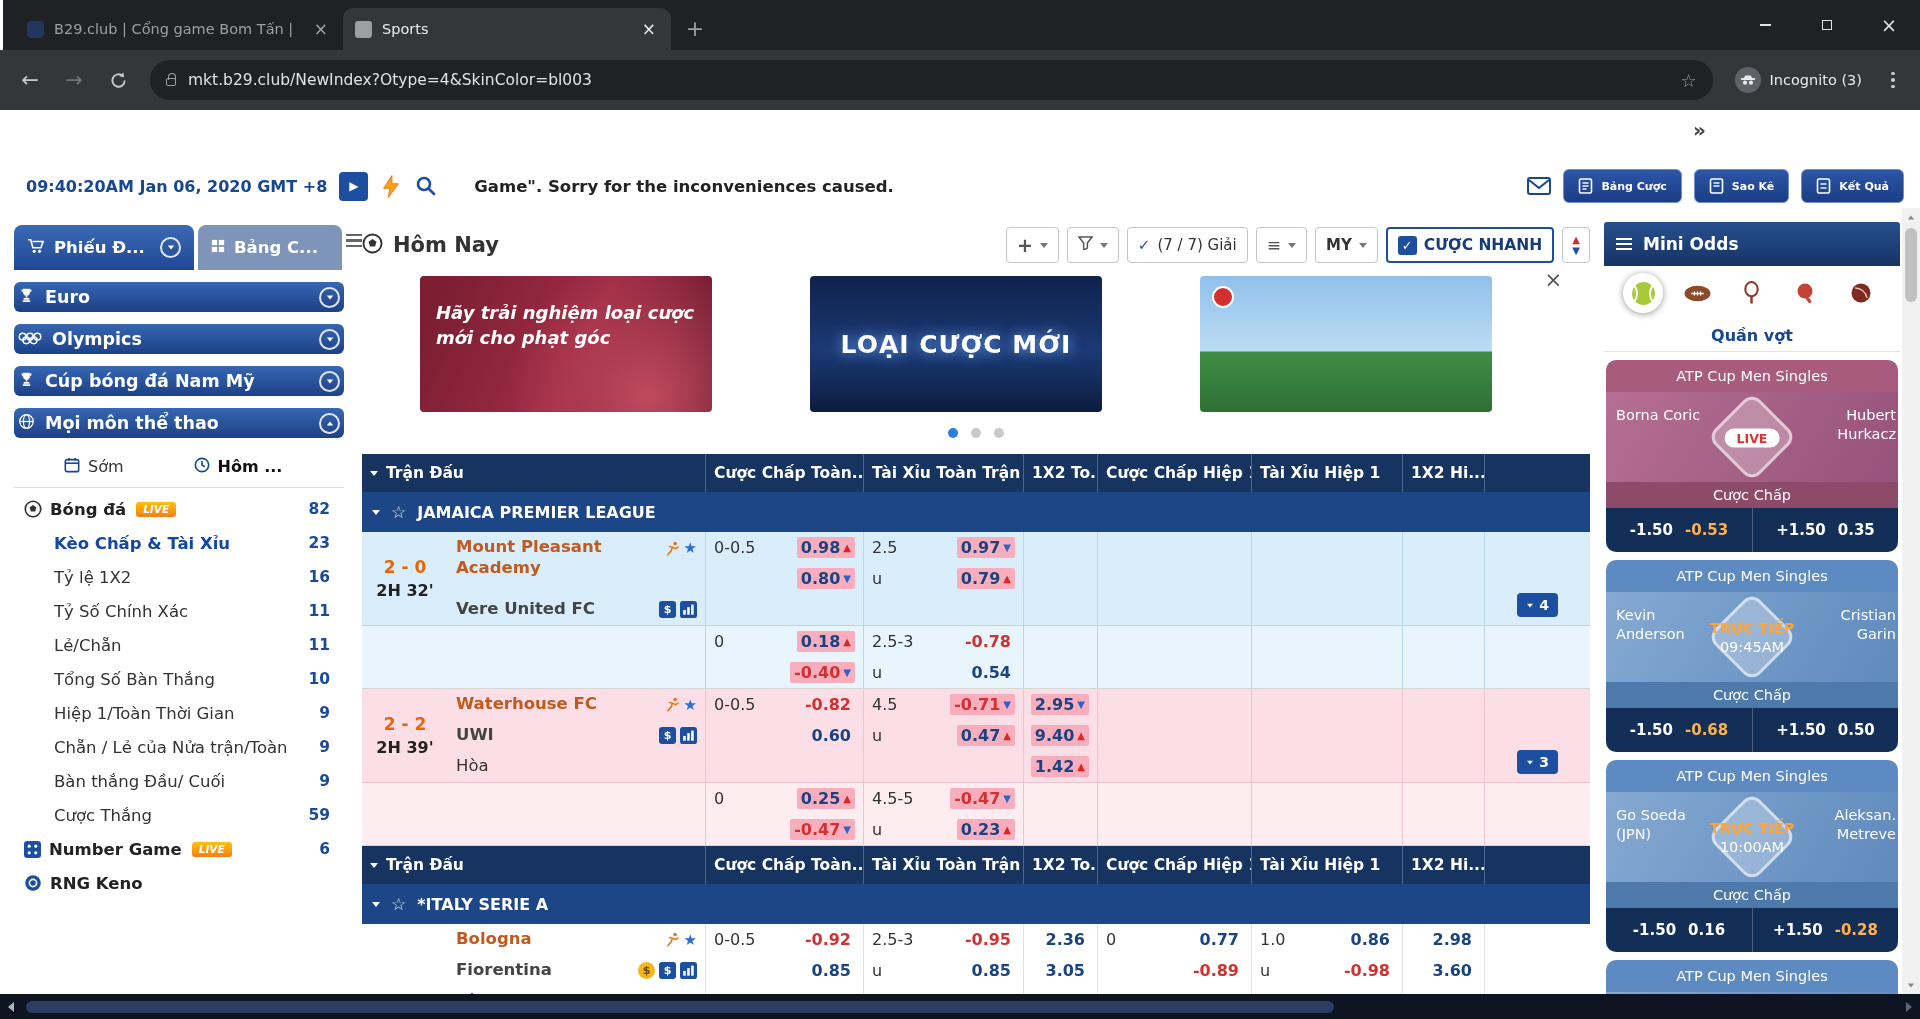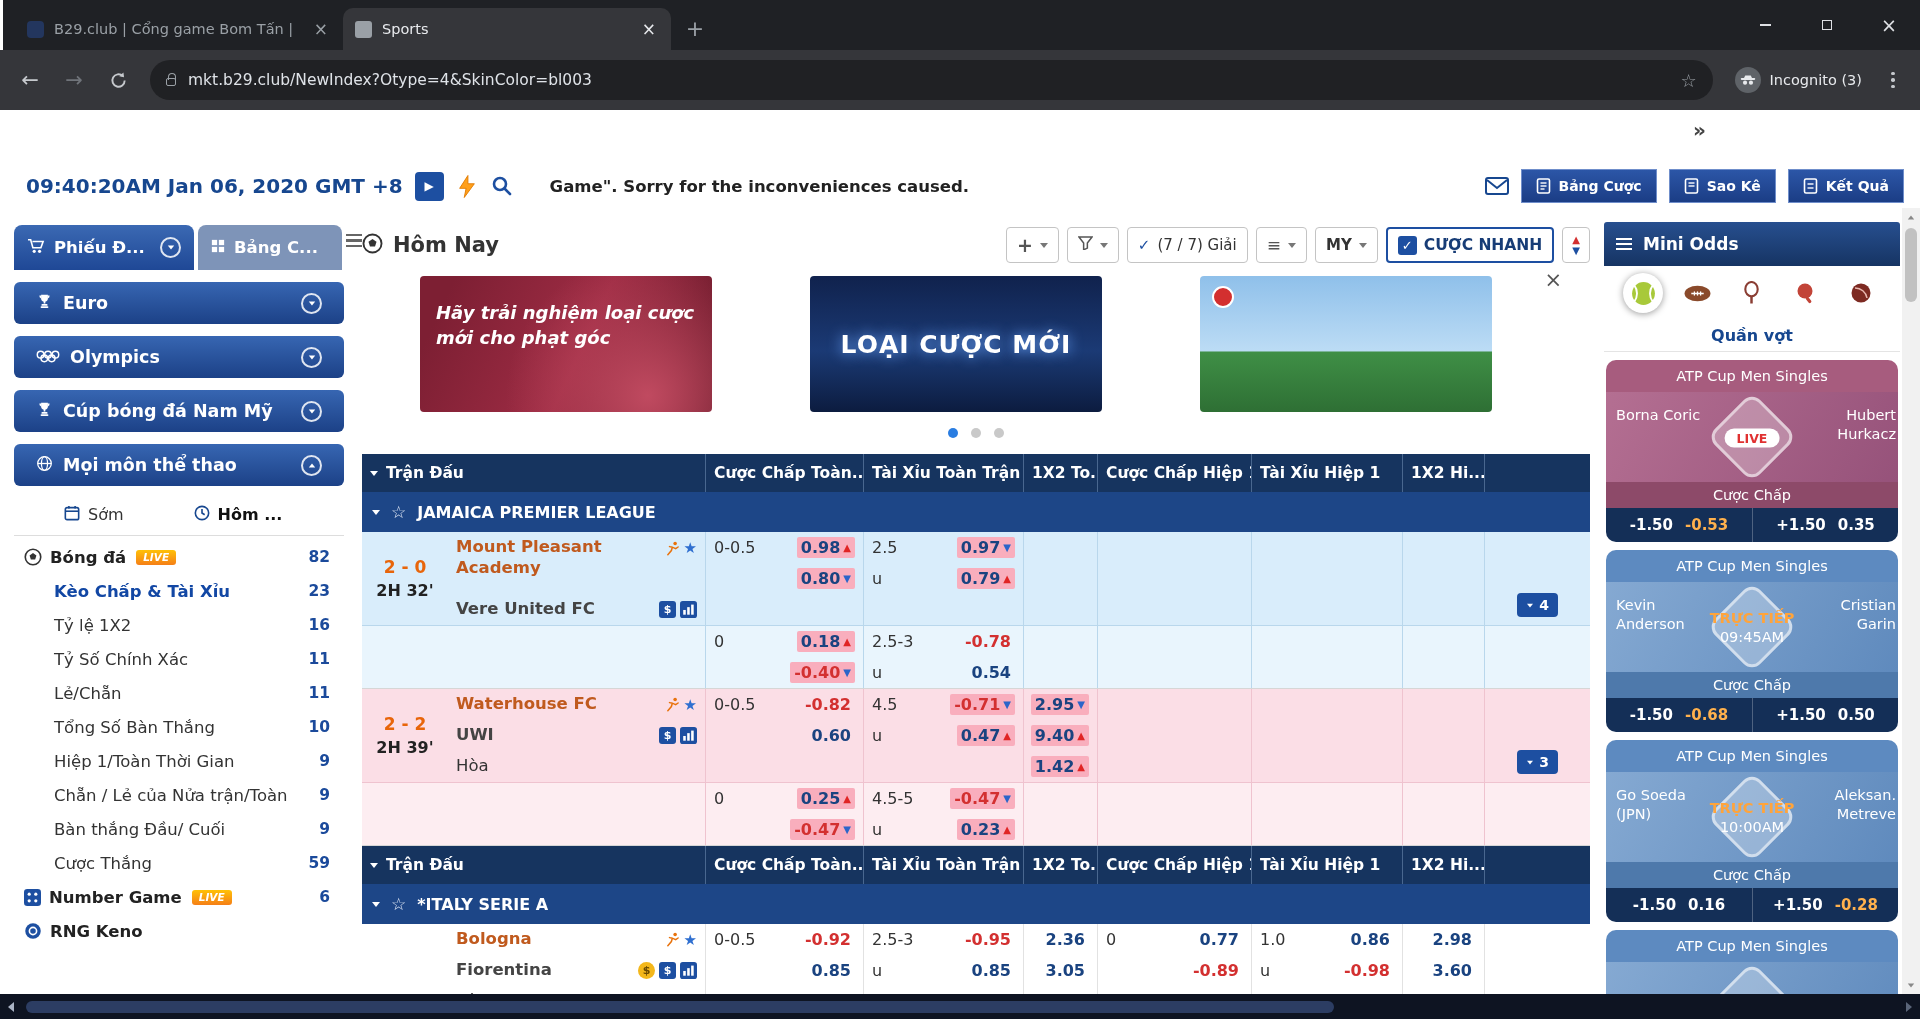--- a/index.html
+++ b/index.html
@@ -30,45 +30,45 @@
   .ob-star{margin-left:auto;color:#9aa0a6;font-size:18px;cursor:pointer;}
   .incog{display:flex;align-items:center;gap:9px;color:#e8eaed;font-size:14.5px;padding:0 8px;white-space:nowrap;}
   .incog-ic{width:26px;height:26px;border-radius:50%;background:#5f6368;display:flex;align-items:center;justify-content:center;}
   .kebab{width:30px;display:flex;flex-direction:column;align-items:center;gap:3px;cursor:pointer;}
   .kebab i{width:3.5px;height:3.5px;background:#c6c9cd;border-radius:50%;}
   .bookmarks{position:absolute;top:110px;left:0;right:0;height:54px;background:#fff;}
   .bm-more{position:absolute;right:214px;top:8px;font-size:20px;color:#444;font-weight:bold;cursor:pointer;}
 
   
   .site-topbar{position:absolute;top:164px;left:0;right:0;height:44px;background:#fff;display:flex;align-items:center;gap:12px;padding:0 16px 0 26px;}
-  .ts{color:#17478f;font-weight:bold;font-size:20px;white-space:nowrap;}
+  .ts{color:#17478f;font-weight:bold;font-size:16px;white-space:nowrap;}
   .tb-play{width:29px;height:29px;background:#1d4fa1;border-radius:4px;color:#fff;font-size:12px;display:flex;align-items:center;justify-content:center;cursor:pointer;}
   .tb-ic{display:flex;align-items:center;cursor:pointer;}
   .marquee{font-weight:bold;color:#222;font-size:16.5px;margin-left:24px;white-space:nowrap;overflow:hidden;}
   .tb-mail{margin-left:auto;display:flex;align-items:center;cursor:pointer;}
-  .tb-btn{height:34px;background:linear-gradient(180deg,#2c56a7,#1b3d85);border:1px solid #6f8ecb;border-radius:0;color:#fff;font-weight:bold;font-size:14px;display:flex;align-items:center;gap:8px;padding:0 14px;cursor:pointer;font-family:inherit;white-space:nowrap;}
+  .tb-btn{height:34px;background:linear-gradient(180deg,#2c56a7,#1b3d85);border:1px solid #6f8ecb;border-radius:6px;color:#fff;font-weight:bold;font-size:11px;display:flex;align-items:center;gap:8px;padding:0 14px;cursor:pointer;font-family:inherit;white-space:nowrap;}
 
   
   .content{position:absolute;top:208px;left:0;right:0;bottom:25px;display:flex;background:#fff;overflow:hidden;}
   .sb-collapse{position:absolute;left:346px;top:26px;z-index:5;display:flex;flex-direction:column;gap:3px;cursor:pointer;}
   .sb-collapse i{width:16px;height:2.4px;background:#666;}
 
   
   .tri-d{display:inline-block;width:0;height:0;border-left:4.5px solid transparent;border-right:4.5px solid transparent;border-top:5.5px solid #777;}
   .tri-u{display:inline-block;width:0;height:0;border-left:4.5px solid transparent;border-right:4.5px solid transparent;border-bottom:5.5px solid #777;}
   .tri-d.s{border-top-color:#fff;}
   .tri-u.s{border-bottom-color:#fff;}
 
   
   .left-col{width:352px;flex:none;padding:14px 8px 0 14px;overflow:hidden;}
   .sb-tabs{display:flex;gap:4px;align-items:flex-end;height:48px;}
   .sb-tab{border-radius:8px 8px 0 0;color:#fff;font-weight:bold;font-size:16.5px;display:flex;align-items:center;gap:9px;padding:0 13px;height:45px;cursor:pointer;white-space:nowrap;}
   .sb-tab.primary{background:linear-gradient(180deg,#3b69b3,#1f4896);width:180px;}
   .sb-tab.secondary{background:#7e94b8;width:144px;}
-  .acc{height:42px;border-radius:6px;background:linear-gradient(180deg,#3766b2,#1c4187);color:#fff;font-weight:bold;font-size:17.5px;display:flex;align-items:center;padding:0 22px;gap:10px;margin-top:12px;cursor:pointer;white-space:nowrap;}
+  .acc{height:30px;border-radius:6px;background:linear-gradient(180deg,#3766b2,#1c4187);color:#fff;font-weight:bold;font-size:17.5px;display:flex;align-items:center;padding:0 4px;gap:10px;margin-top:12px;cursor:pointer;white-space:nowrap;}
   .acc-chev{width:21px;height:21px;border:2px solid rgba(255,255,255,.85);border-radius:50%;display:flex;align-items:center;justify-content:center;margin-left:auto;flex:none;}
   .acc-chev .tri-d,.acc-chev .tri-u{transform:scale(.8);}
   .subtabs{display:flex;align-items:center;gap:26px;height:42px;margin-top:8px;border-bottom:1px solid #ddd;padding:0 6px;font-size:16px;color:#333;}
   .subtab{display:flex;align-items:center;gap:8px;cursor:pointer;white-space:nowrap;padding-left:44px;}
   .subtab.active{font-weight:bold;color:#111;}
   .badge10{background:#e23b3b;color:#fff;font-size:11.5px;font-weight:bold;border-radius:9px;padding:1px 5px;transform:translateY(-9px);display:inline-block;}
   .sport-list{margin-top:4px;}
   .sport-row{display:flex;align-items:center;height:34px;font-size:16.5px;color:#333;padding:0 14px 0 10px;cursor:pointer;}
   .sport-row.head .lbl{font-weight:bold;color:#222;}
   .sport-row.sub{padding-left:40px;}
@@ -175,21 +175,21 @@
   .mc-p1,.mc-p2{position:absolute;top:14px;width:92px;color:#fff;font-size:14.5px;line-height:1.3;}
   .mc-p1{left:10px;}
   .mc-p2{right:2px;text-align:right;}
   .mc-center{position:absolute;left:50%;top:45px;transform:translate(-50%,-50%);text-align:center;}
   .live-pill{background:#fff;color:#e03131;font-weight:bold;font-size:12.5px;padding:2px 12px;border-radius:10px;}
   .ttx{color:#ffa43b;font-weight:bold;font-size:14.5px;white-space:nowrap;}
   .mc-time{color:#fff;font-size:14.5px;margin-top:3px;}
   .mc-bet{height:26px;display:flex;align-items:center;justify-content:center;color:#fff;font-size:14.5px;}
   .mini-card.live .mc-bet{background:#8d4a69;}
   .mini-card.sched .mc-bet{background:#4e79ab;}
-  .mc-odds{height:34px;background:#142f57;display:grid;grid-template-columns:1fr 1fr;}
+  .mc-odds{height:44px;background:#142f57;display:grid;grid-template-columns:1fr 1fr;}
   .mo-cell{display:flex;align-items:center;justify-content:center;gap:12px;}
   .mo-cell.sep{border-left:1px solid rgba(255,255,255,.25);}
   .mo-ln{color:#fff;font-weight:bold;font-size:15px;}
   .mo-od{color:#fff;font-weight:bold;font-size:15px;}
   .mo-od.neg{color:#ffb14d;}
 
   
   .v-scroll{width:18px;flex:none;background:#f1f1f1;position:relative;}
   .vs-btn{height:18px;display:flex;align-items:center;justify-content:center;cursor:pointer;}
   .vs-btn.down{position:absolute;bottom:0;left:0;right:0;}

